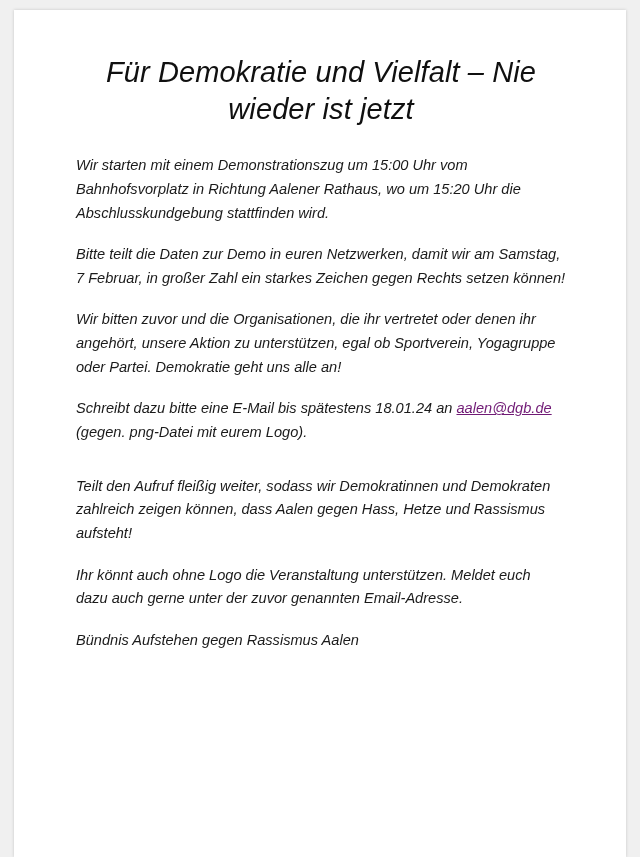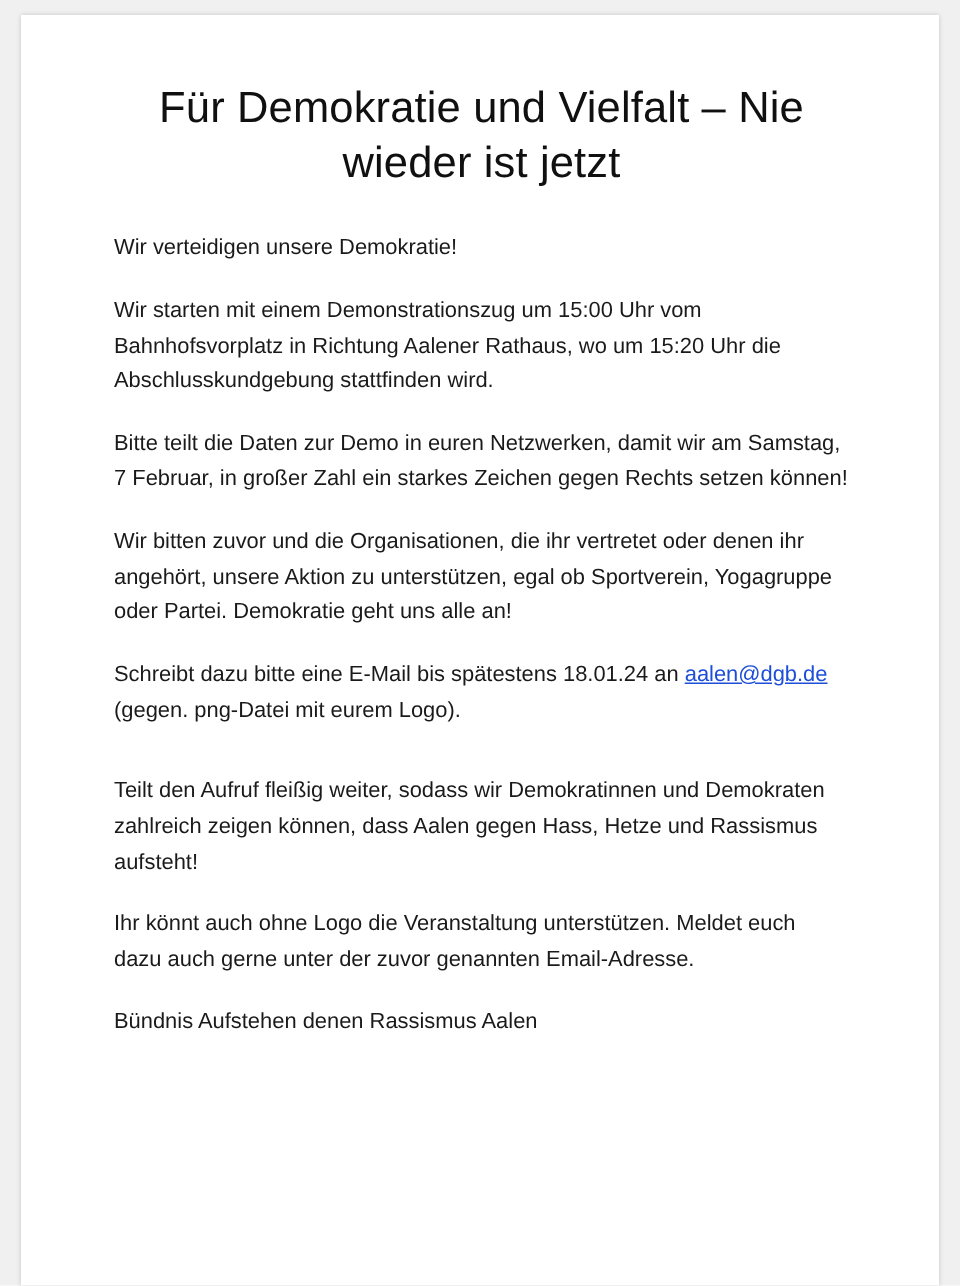--- a/index.html
+++ b/index.html
@@ -16,20 +16,21 @@
   .page {
     position: absolute;
     left: 14px;
     top: 10px;
     width: 612px;
     height: 847px;
     background: #ffffff;
     box-shadow: 0 0 3px rgba(0,0,0,0.18);
     box-sizing: border-box;
     overflow: hidden;
+    font-style: italic;
   }
   .content {
     padding: 44px 60px 0 62px;
   }
   .doc-title {
     font-size: 29px;
     line-height: 1.28;
     font-weight: normal;
     text-align: center;
     color: #101010;
@@ -40,43 +41,42 @@
     font-size: 14.6px;
     line-height: 1.62;
     color: #1a1a1a;
     margin: 0 0 18px 0;
     text-align: left;
   }
   .para.gap-big {
     margin-bottom: 30px;
   }
   a.maillink {
-    color: #1d4ed8;
+    color: #701a75;
     text-decoration: underline;
   }
 </style>
 </head>
 <body>
 
 <div class="page">
   <div class="content">
 
     <h1 class="doc-title">Für Demokratie und Vielfalt – Nie wieder ist jetzt</h1>
 
 
-    <p class="para">Wir verteidigen unsere Demokratie!</p>
 
     <p class="para">Wir starten mit einem Demonstrationszug um 15:00 Uhr vom Bahnhofsvorplatz in Richtung Aalener Rathaus, wo um 15:20 Uhr die Abschlusskundgebung stattfinden wird.</p>
 
     <p class="para">Bitte teilt die Daten zur Demo in euren Netzwerken, damit wir am Samstag, 7 Februar, in großer Zahl ein starkes Zeichen gegen Rechts setzen können!</p>
 
     <p class="para">Wir bitten zuvor und die Organisationen, die ihr vertretet oder denen ihr angehört, unsere Aktion zu unterstützen, egal ob Sportverein, Yogagruppe oder Partei. Demokratie geht uns alle an!</p>
 
     <p class="para gap-big"><span>Schreibt dazu bitte eine E-Mail bis spätestens 18.01.24 an </span><a class="maillink" href="#">aalen@dgb.de</a><span> (gegen. png-Datei mit eurem Logo).</span></p>
 
     <p class="para">Teilt den Aufruf fleißig weiter, sodass wir Demokratinnen und Demokraten zahlreich zeigen können, dass Aalen gegen Hass, Hetze und Rassismus aufsteht!</p>
 
     <p class="para">Ihr könnt auch ohne Logo die Veranstaltung unterstützen. Meldet euch dazu auch gerne unter der zuvor genannten Email-Adresse.</p>
 
-    <p class="para">Bündnis Aufstehen denen Rassismus Aalen</p>
+    <p class="para">Bündnis Aufstehen gegen Rassismus Aalen</p>
 
   </div>
 </div>
 
 </body></html>

